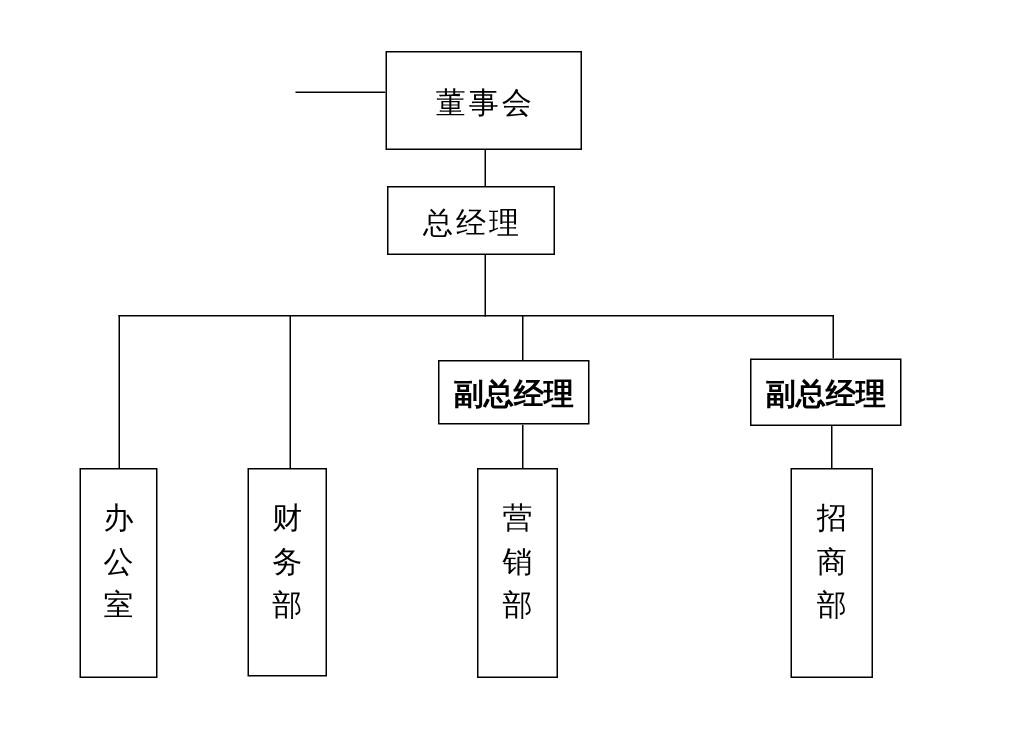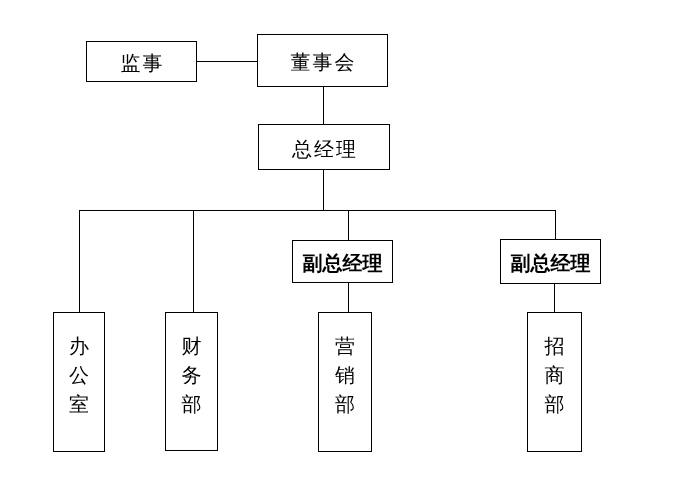--- a/index.html
+++ b/index.html
@@ -66,29 +66,26 @@
   <div class="line v" style="left:323px; top:83px;  height:41px;"></div>
   <div class="line v" style="left:323px; top:170px; height:41px;"></div>
   <div class="line h" style="left:79px;  top:210px; width:477px;"></div>
   <div class="line v" style="left:79px;  top:210px; height:102px;"></div>
   <div class="line v" style="left:193px; top:210px; height:102px;"></div>
   <div class="line v" style="left:348px; top:210px; height:30px;"></div>
   <div class="line v" style="left:555px; top:210px; height:29px;"></div>
   <div class="line v" style="left:348px; top:283px; height:29px;"></div>
   <div class="line v" style="left:554px; top:284px; height:28px;"></div>
 
-  <div class="node" style="left:86px; top:41px; width:111px; height:41px;">
-    <span class="lbl">监事</span>
-  </div>
 
-  <div class="node" style="left:257px; top:34px; width:131px; height:53px;">
+  <div class="node" style="left:257px; top:34px; width:131px; height:66px;">
     <span class="lbl">董事会</span>
   </div>
 
-  <div class="node" style="left:258px; top:124px; width:132px; height:46px;">
+  <div class="node" style="left:258px; top:124px; width:112px; height:46px;">
     <span class="lbl">总经理</span>
   </div>
 
   <div class="node tight" style="left:292px; top:240px; width:101px; height:43px;">
     <span class="lbl">副总经理</span>
   </div>
 
   <div class="node tight" style="left:500px; top:239px; width:101px; height:45px;">
     <span class="lbl">副总经理</span>
   </div>

